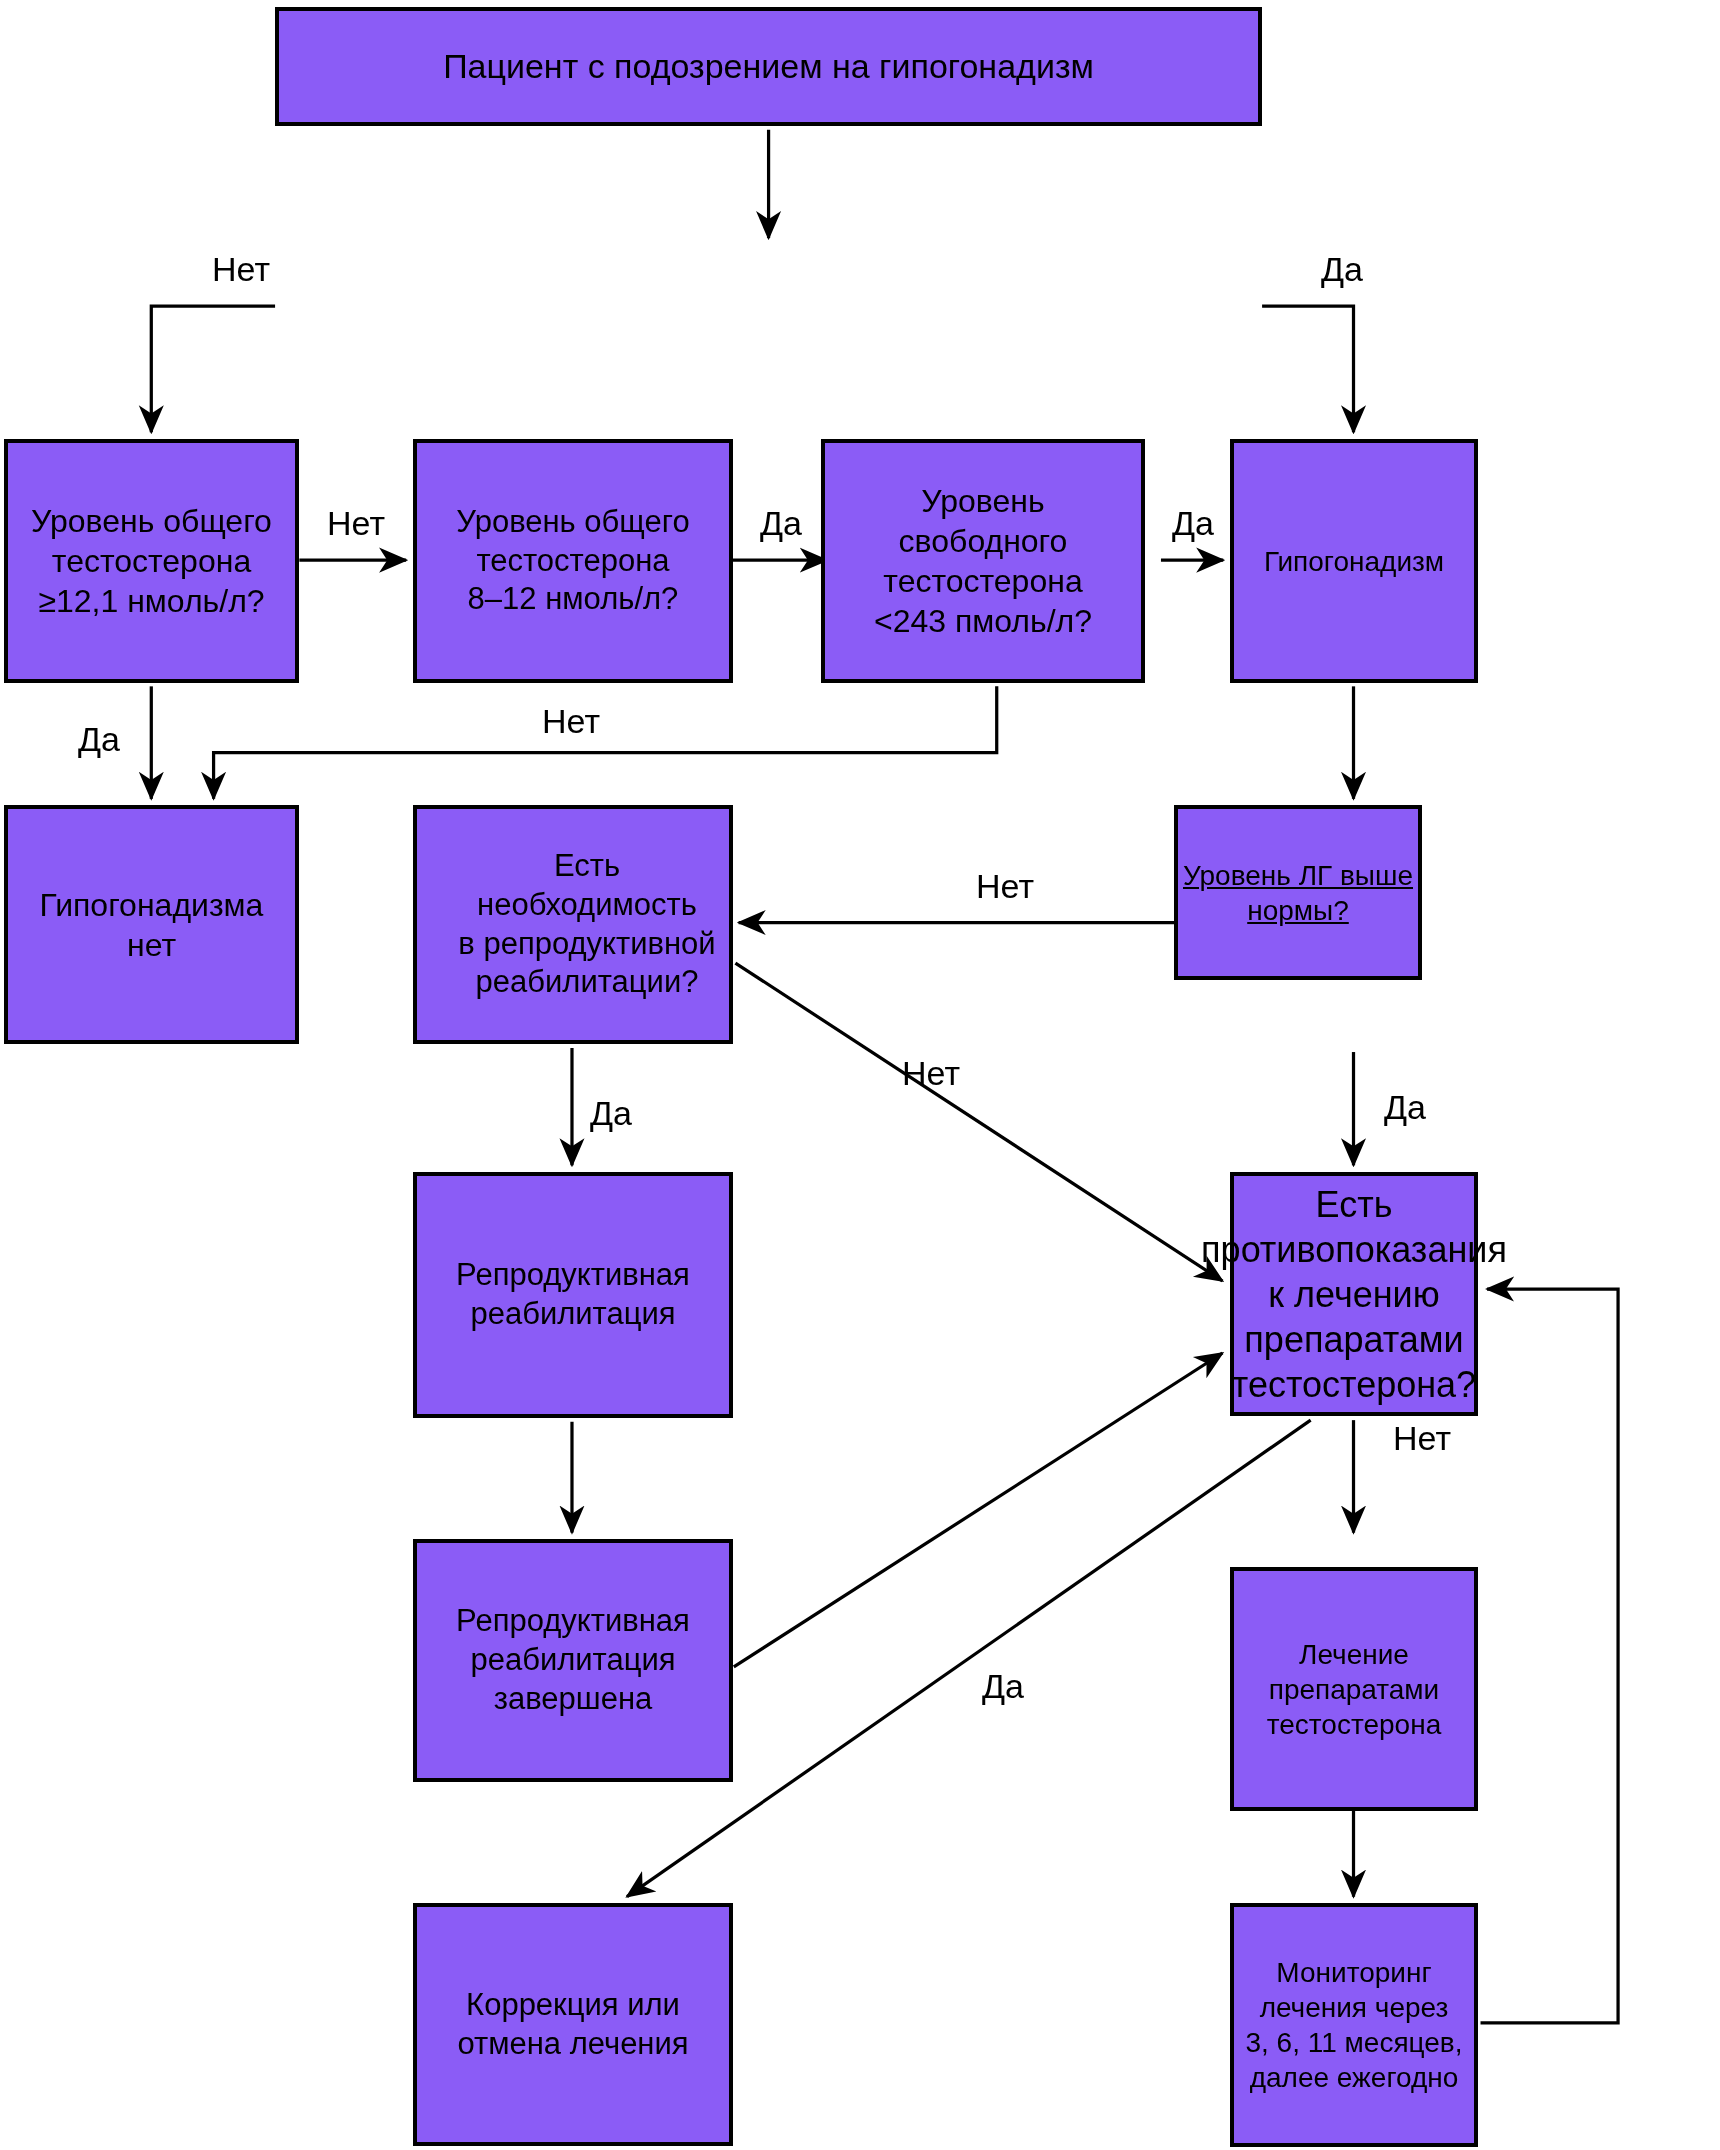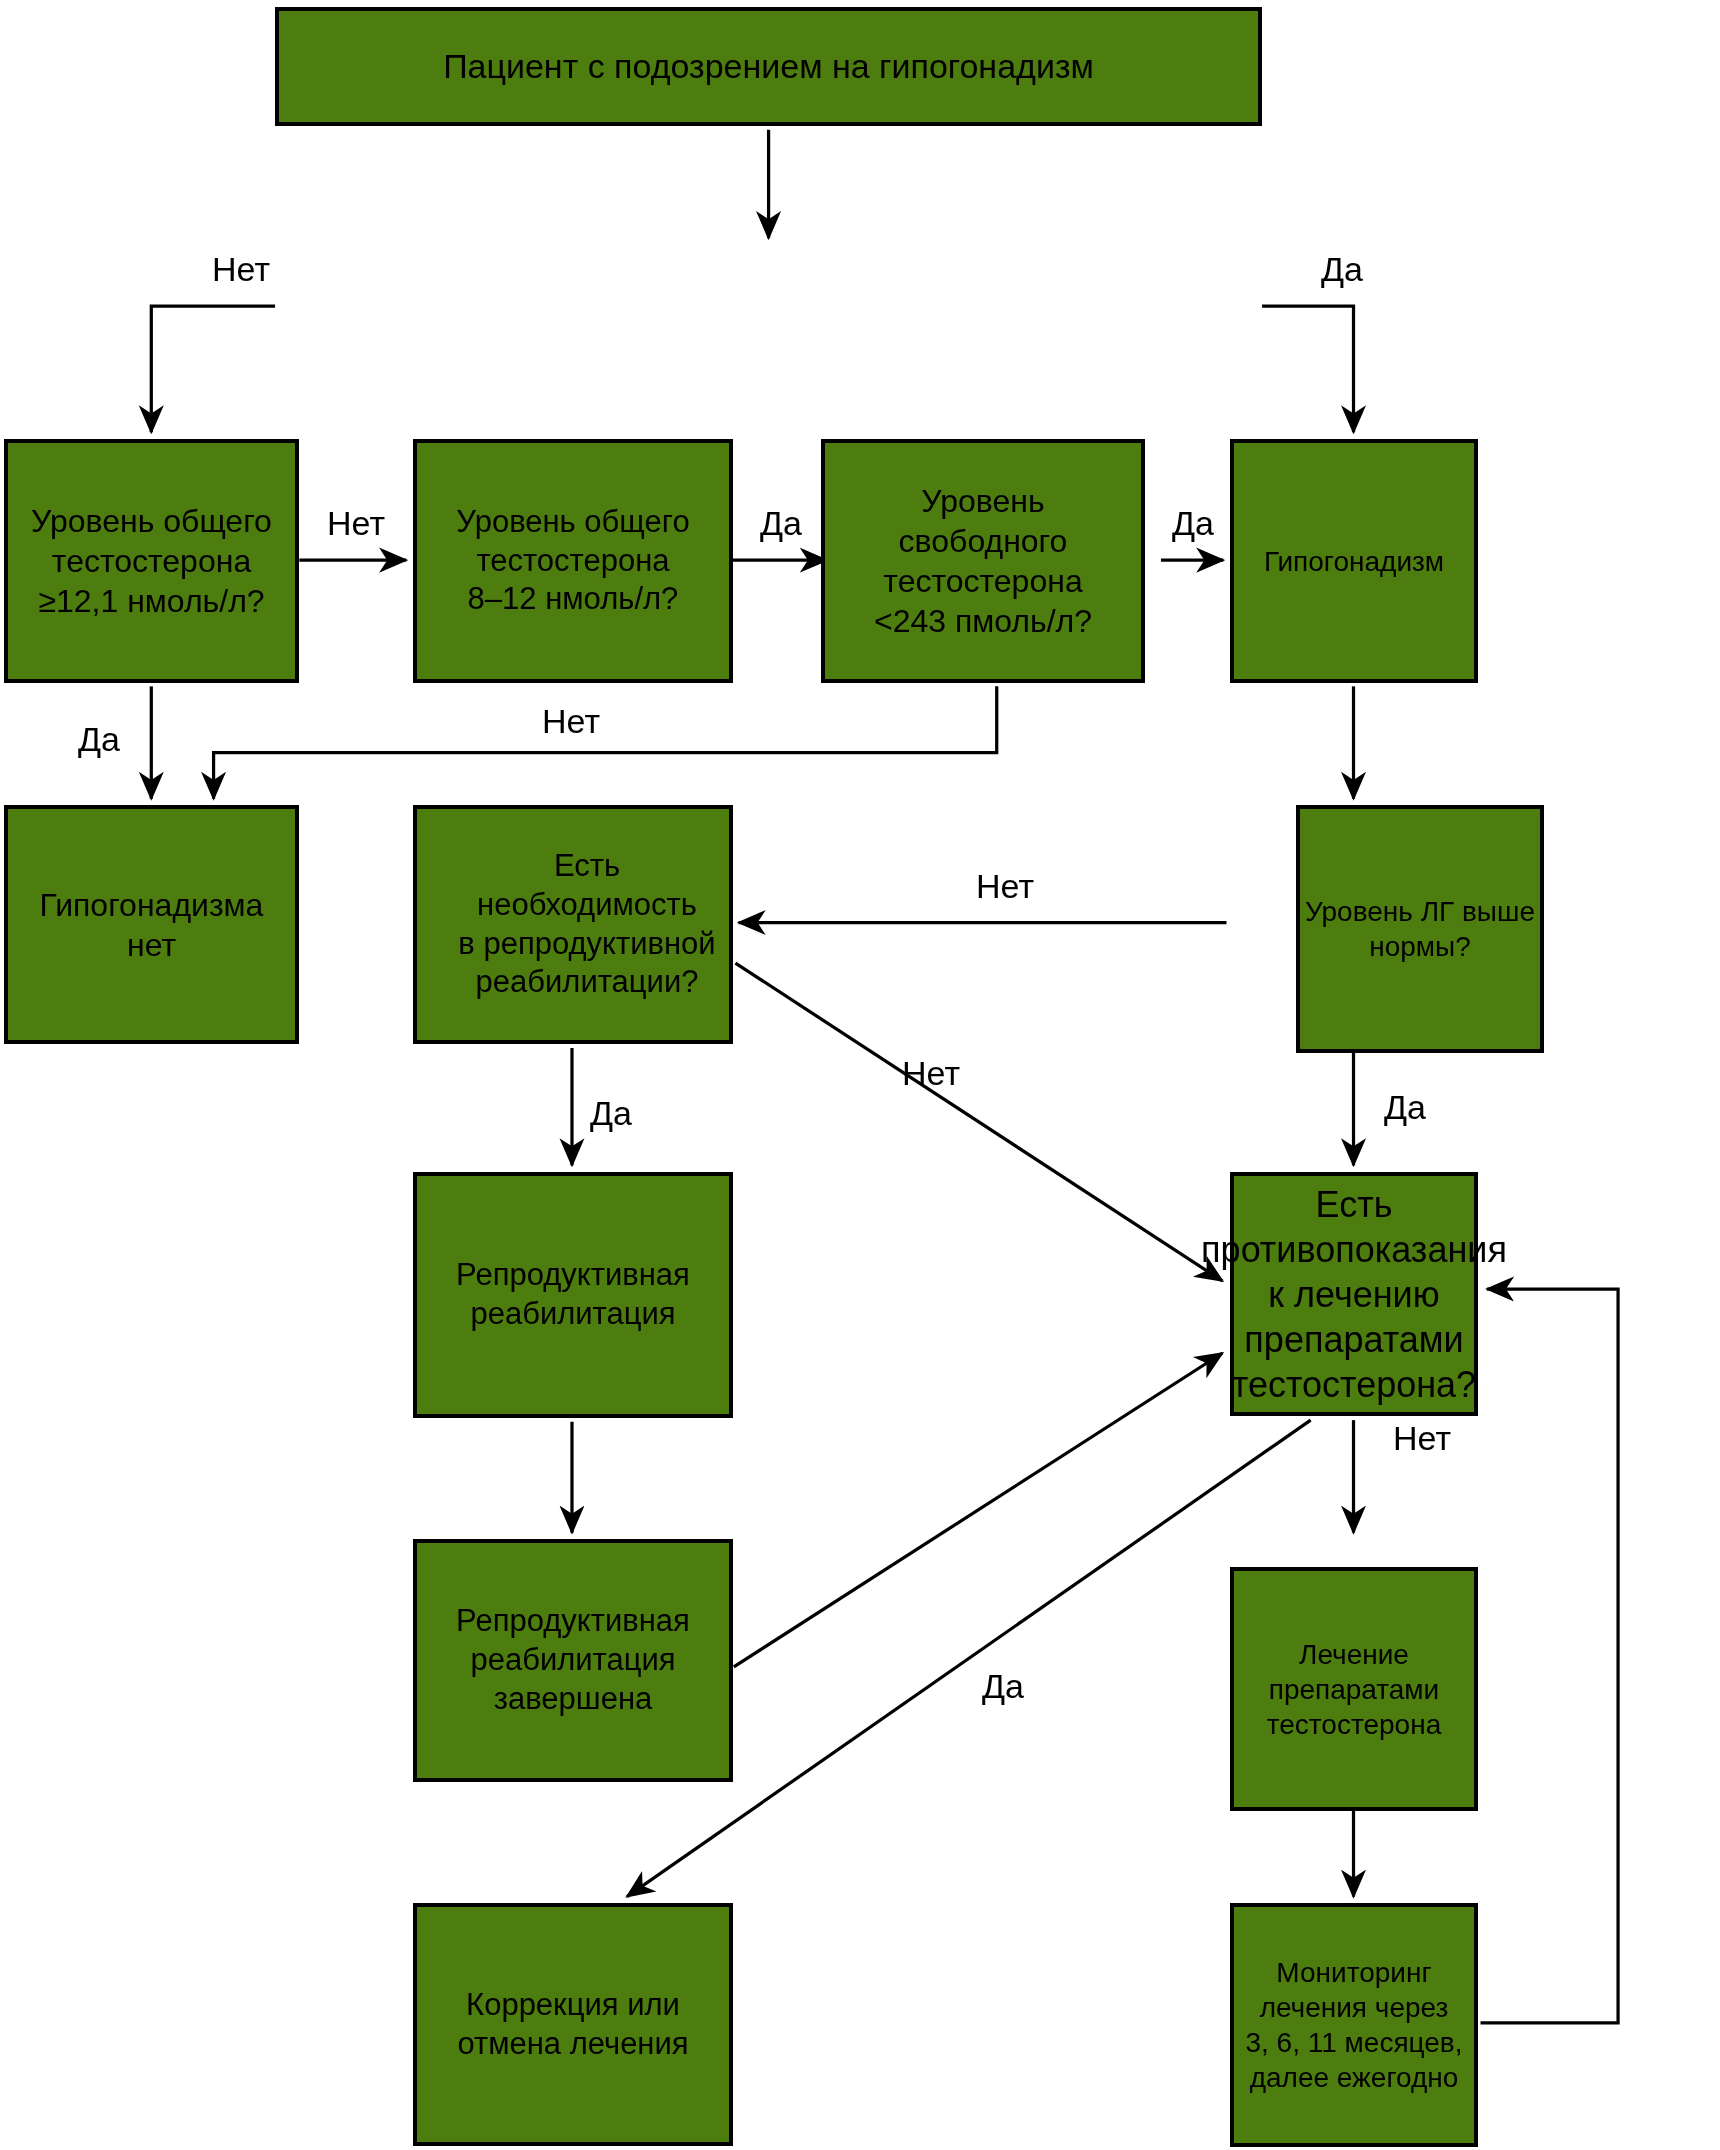--- a/index.html
+++ b/index.html
@@ -23,21 +23,21 @@
   svg.edges {
     position: absolute;
     left: 0; top: 0;
     width: 1720px;
     height: 2151px;
   }
   .node {
     position: absolute;
     box-sizing: border-box;
     border: 4px solid #000000;
-    background: #4d7c0f;
+    background: #8b5cf6;
     display: flex;
     align-items: center;
     justify-content: center;
     text-align: center;
     white-space: pre-line;
     line-height: 1.25;
     color: #000000;
   }
   .wide  { font-size: 34px; }
   .colA  { font-size: 32px; }
@@ -100,21 +100,21 @@
 свободного
 тестостерона
 &lt;243 пмоль/л?</div>
   <div class="node colD" style="left:1230px; top:439px; width:248px; height:244px;">Гипогонадизм</div>
 
   <div class="node colA" style="left:4px;    top:805px; width:295px; height:239px;">Гипогонадизма
 нет</div>
   <div class="node colM" style="left:413px;  top:805px; width:320px; height:239px;padding-left:28px;">Есть необходимость
 в репродуктивной
 реабилитации?</div>
-  <div class="node colD" style="left:1296px; top:805px; width:248px; height:248px;">Уровень ЛГ выше
+  <div class="node colD" style="left:1174px; top:805px; width:248px; height:175px;text-decoration:underline;">Уровень ЛГ выше
 нормы?</div>
 
   <div class="node colM" style="left:413px;  top:1172px; width:320px; height:246px;">Репродуктивная
 реабилитация</div>
   <div class="node colD small" style="left:1230px; top:1172px; width:248px; height:244px;">Есть
 противопоказания
 к лечению
 препаратами
 тестостерона?</div>
 

